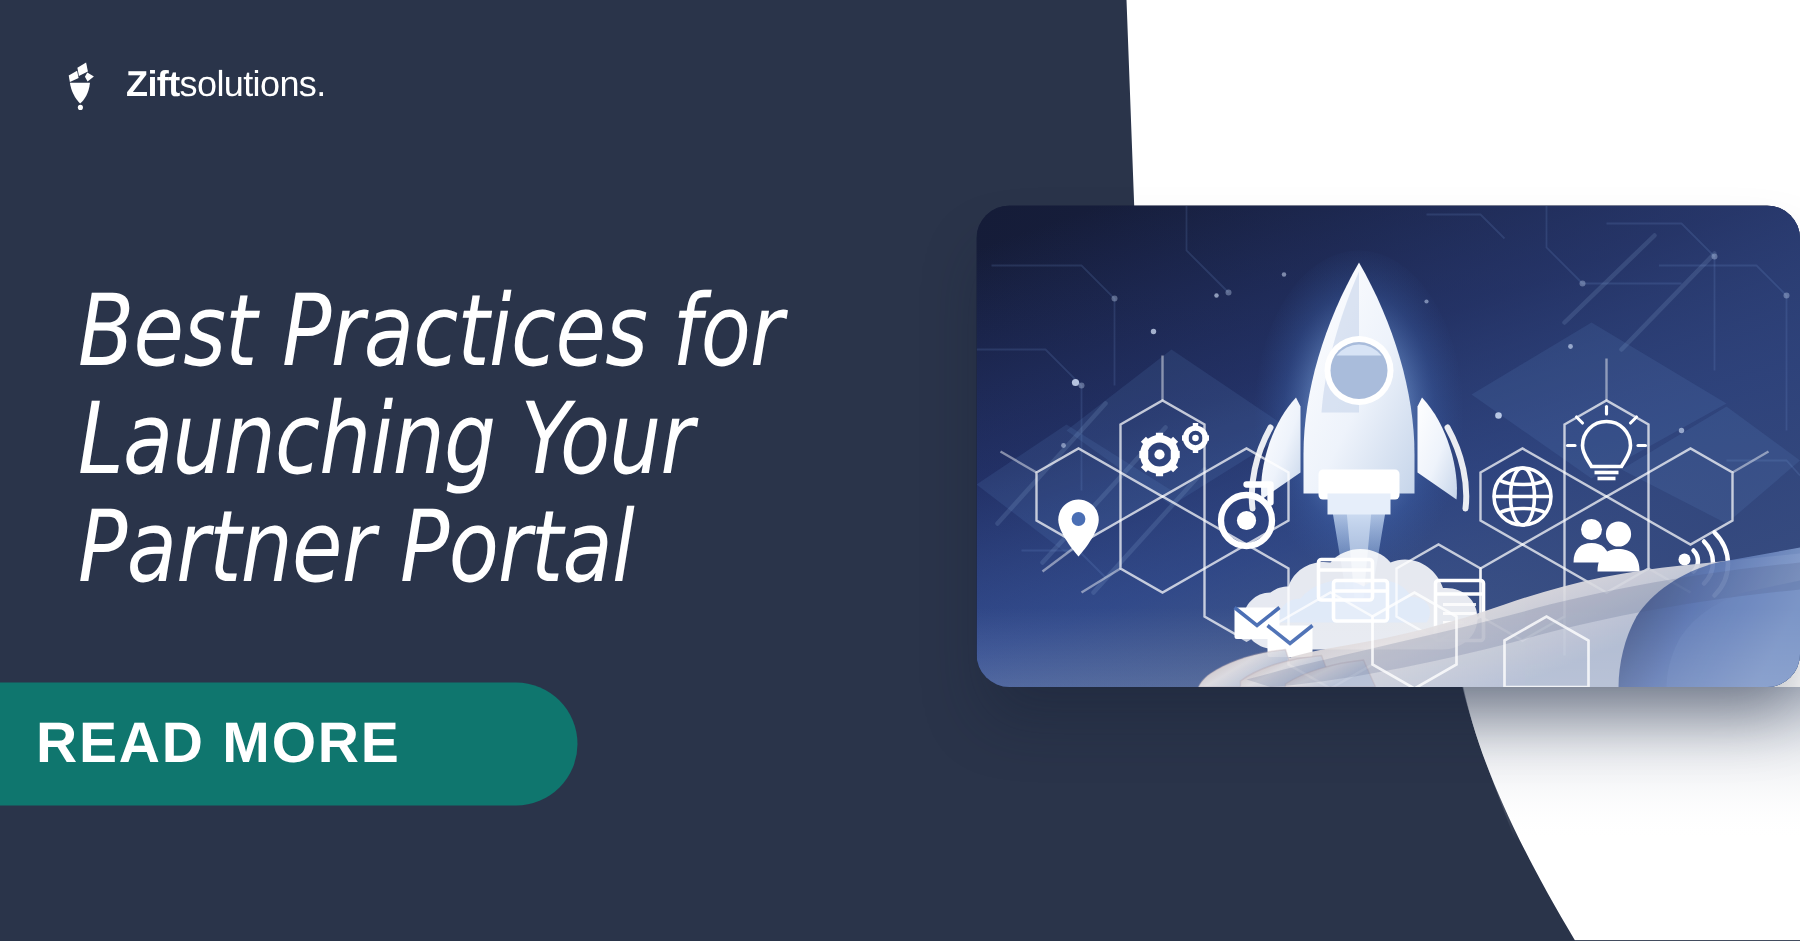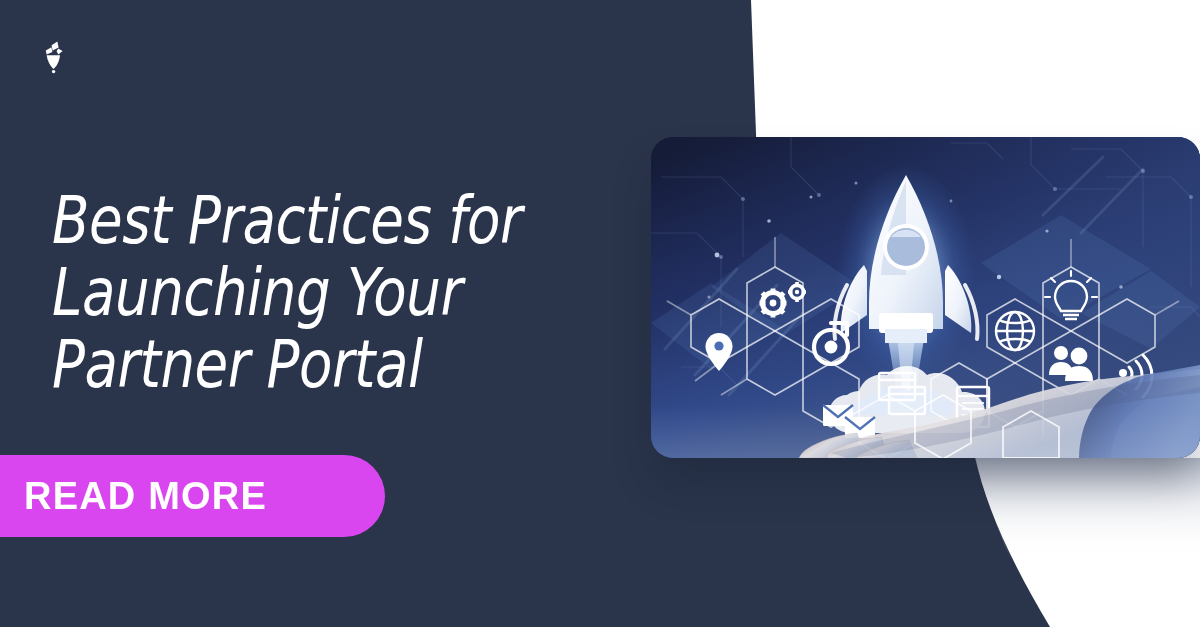--- a/index.html
+++ b/index.html
@@ -31,21 +31,21 @@
     font-size:66px;line-height:1.09;letter-spacing:-0.5px;
     font-family:"DejaVu Sans","Liberation Sans",sans-serif;
     font-stretch:condensed;
     transform:scaleX(0.92);transform-origin:left top;
   }
   .headline .ln{display:block;white-space:nowrap;}
 
   
   .read-more{
     position:absolute;left:0;top:455px;height:82px;width:385px;
-    background:#d946ef;border:none;border-radius:0 41px 41px 0;
+    background:#0f766e;border:none;border-radius:0 41px 41px 0;
     display:flex;align-items:center;padding:0 0 0 24px;
     box-sizing:border-box;cursor:pointer;
   }
   .read-more-label{
     color:#ffffff;font-weight:700;font-size:38px;letter-spacing:1.2px;
     font-family:"Liberation Sans","DejaVu Sans",sans-serif;line-height:1;
   }
 
   
   .hero-card{
@@ -77,20 +77,21 @@
   </svg>
 
   <div class="logo">
     <svg class="logo-mark" viewBox="0 0 30 34">
       <path d="M7.6 5.2 L13.4 1.6 L14.6 7.6 L8.6 10.6 Z" fill="#ffffff"></path>
       <path d="M1.8 10.4 L7.4 7.2 L8.4 12.0 L2.6 14.6 Z" fill="#ffffff"></path>
       <path d="M14.2 8.4 L18.6 11.0 L14.4 14.4 L12.6 11.2 Z" fill="#ffffff"></path>
       <path d="M2.6 15.2 L16.0 15.2 C15.2 22.2 12.4 26.6 9.4 29.0 C6.0 25.6 3.4 20.8 2.6 15.2 Z" fill="#ffffff"></path>
       <circle cx="9.6" cy="31.6" r="1.7" fill="#ffffff"></circle>
     </svg>
+    <div class="logo-word"><b>Zift</b><span>solutions</span><i>.</i></div>
   </div>
 
   <h1 class="headline">
     <span class="ln">Best Practices for</span>
     <span class="ln">Launching Your</span>
     <span class="ln">Partner Portal</span>
   </h1>
 
   <button class="read-more">
     <span class="read-more-label">READ MORE</span>

